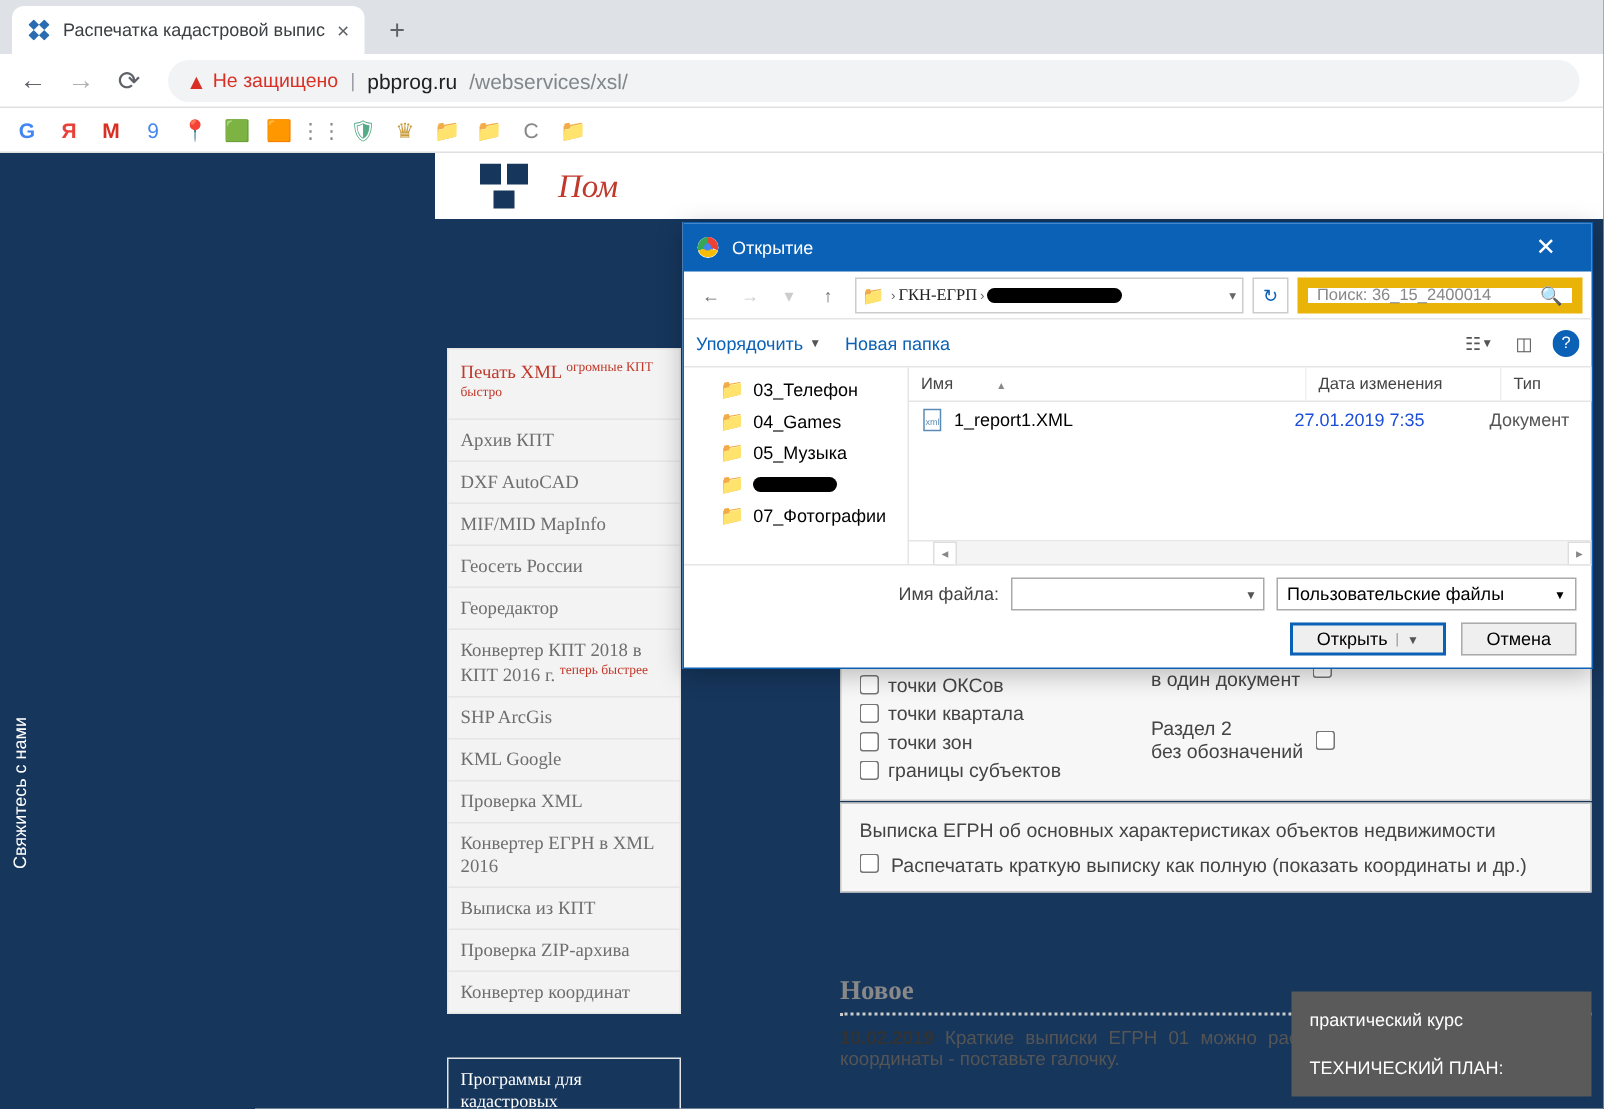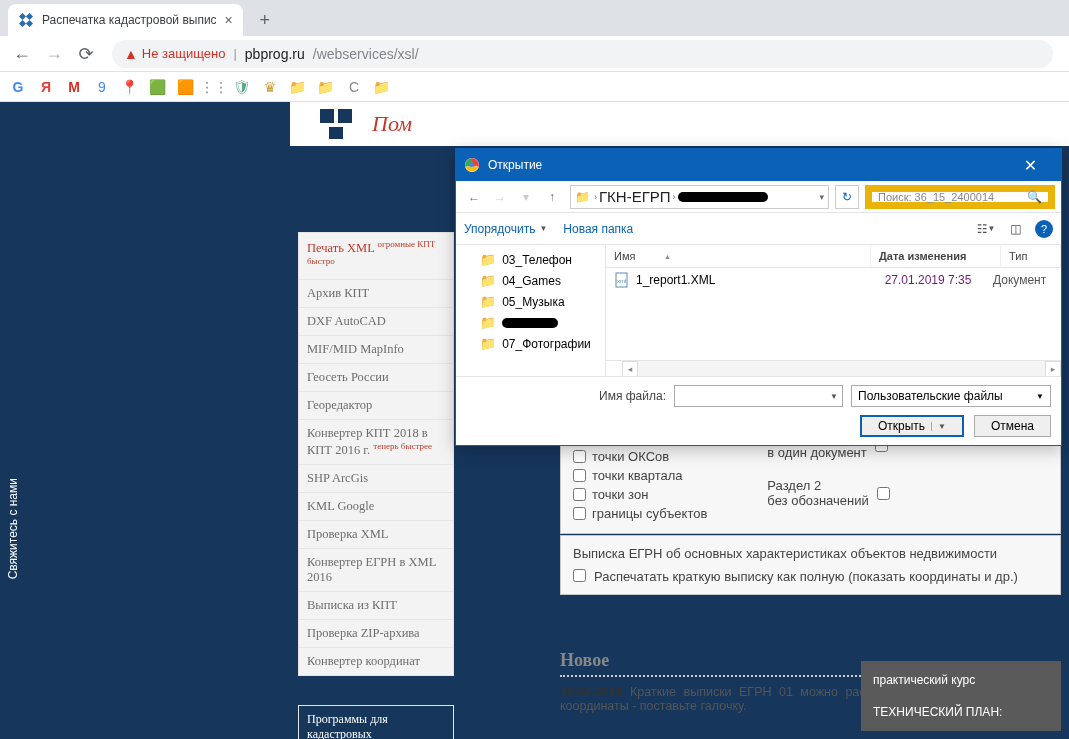--- a/index.html
+++ b/index.html
@@ -71,21 +71,21 @@
 .file-dialog { position:absolute; left:455px; top:46px; width:607px; height:298px; background:#fff; border:1px solid #0b61b6; display:flex; flex-direction:column; font-size:12px; box-shadow: 0 4px 16px rgba(0,0,0,.25); }
 .fd-title { height:32px; background:#0b61b6; color:#fff; display:flex; align-items:center; padding:0 8px; }
 .fd-title .chrome-ico { width:16px;height:16px;margin-right:8px; }
 .fd-title .t { flex:1; font-size:12px; }
 .fd-title .closebtn { width:45px;height:32px; display:flex;align-items:center;justify-content:center; font-size:16px; cursor:pointer; }
 
 .fd-nav { height:32px; display:flex; align-items:center; border-bottom:1px solid #e5e5e5; padding:0 6px; gap:2px; }
 .fd-nav .nbtn { width:24px;height:24px;display:flex;align-items:center;justify-content:center;color:#666; cursor:pointer; }
 .fd-nav .nbtn.disabled { color:#ccc; }
 .fd-breadcrumb { flex:1; height:24px; border:1px solid #ccc; display:flex; align-items:center; padding:0 4px; gap:2px; margin:0 4px; }
-.fd-breadcrumb .seg { display:flex;align-items:center;gap:2px; font-size:15px; color:#222; }
+.fd-breadcrumb .seg { display:flex;align-items:center;gap:2px; font-size:11px; color:#222;font-family:Liberation Serif, serif; }
 .fd-breadcrumb .chev { color:#666; font-size:9px; }
 .fd-breadcrumb .blackout { background:#000; width:90px; height:10px; border-radius:5px; }
 .fd-breadcrumb .folder-ico { color:#e8b749; margin-right:2px; }
 .fd-breadcrumb .down { margin-left:auto; color:#666; font-size:9px; }
 .fd-refresh { width:24px;height:24px; border:1px solid #ccc; display:flex;align-items:center;justify-content:center;color:#0b61b6; cursor:pointer; }
 .fd-search { width:190px;height:24px; border:7px solid #eab308; display:flex;align-items:center; padding:0 6px; gap:6px; margin-left:4px; }
 .fd-search .ph { color:#888; font-size:11px; flex:1; }
 .fd-search .mag { color:#666; }
 
 .fd-toolbar { height:32px; border-bottom:1px solid #e5e5e5; display:flex; align-items:center; padding:0 8px; gap:16px; }
@@ -98,27 +98,27 @@
 .fd-body { flex:1; display:flex; min-height:0; }
 .fd-tree { width:150px; border-right:1px solid #e5e5e5; overflow-y:auto; padding:4px 0; }
 .fd-tree .item { display:flex;align-items:center; gap:6px; padding:3px 8px 3px 24px; font-size:12px; cursor:pointer; }
 .fd-tree .item .fico { color:#e8b749; font-size:13px; }
 .fd-tree .item.black .txt { background:#000; width:56px; height:10px; border-radius:5px; }
 .fd-list { flex:1; display:flex; flex-direction:column; }
 .fd-cols { display:flex; border-bottom:1px solid #e5e5e5; font-size:11px; color:#444; }
 .fd-cols .col { padding:5px 8px; border-right:1px solid #f0f0f0; }
 .fd-cols .col.name { flex:1; display:flex;align-items:center; gap:30px; }
 .fd-cols .col.name .sort { font-size:8px;color:#888; }
-.fd-cols .col.date { width:130px;font-weight:bold; }
+.fd-cols .col.date { width:130px; }
 .fd-cols .col.type { width:60px; }
 .fd-rows { flex:1; overflow:auto; }
 .fd-row { display:flex; font-size:12px; padding:4px 8px; align-items:center; cursor:pointer; }
 .fd-row .ric { width:16px;height:16px;margin-right:6px;color:#5b8bb5; }
 .fd-row .rname { flex:1; }
-.fd-row .rdate { width:130px; color:#701a75;text-align:center; }
+.fd-row .rdate { width:130px; color:#1d4ed8; }
 .fd-row .rtype { width:60px; color:#555; }
 .fd-scroll-h { height:16px; border-top:1px solid #e5e5e5; display:flex; align-items:center; }
 .fd-scroll-h .sbtn { width:16px;height:16px;display:flex;align-items:center;justify-content:center;color:#888;font-size:9px;border:1px solid #ddd; }
 .fd-scroll-h .strack { flex:1;height:16px;background:#f4f4f4; }
 .fd-scroll-h .empty { width:16px; }
 
 .fd-bottom { padding:8px 10px; display:flex; flex-direction:column; gap:8px; border-top:1px solid #e5e5e5; }
 .fd-name-row { display:flex; align-items:center; gap:8px; }
 .fd-name-row .lbl { text-align:right; width:200px; color:#444; }
 .fd-name-row .inp { flex:1; height:22px; border:1px solid #aaa; display:flex;align-items:center;justify-content:flex-end;padding:0 4px; }

